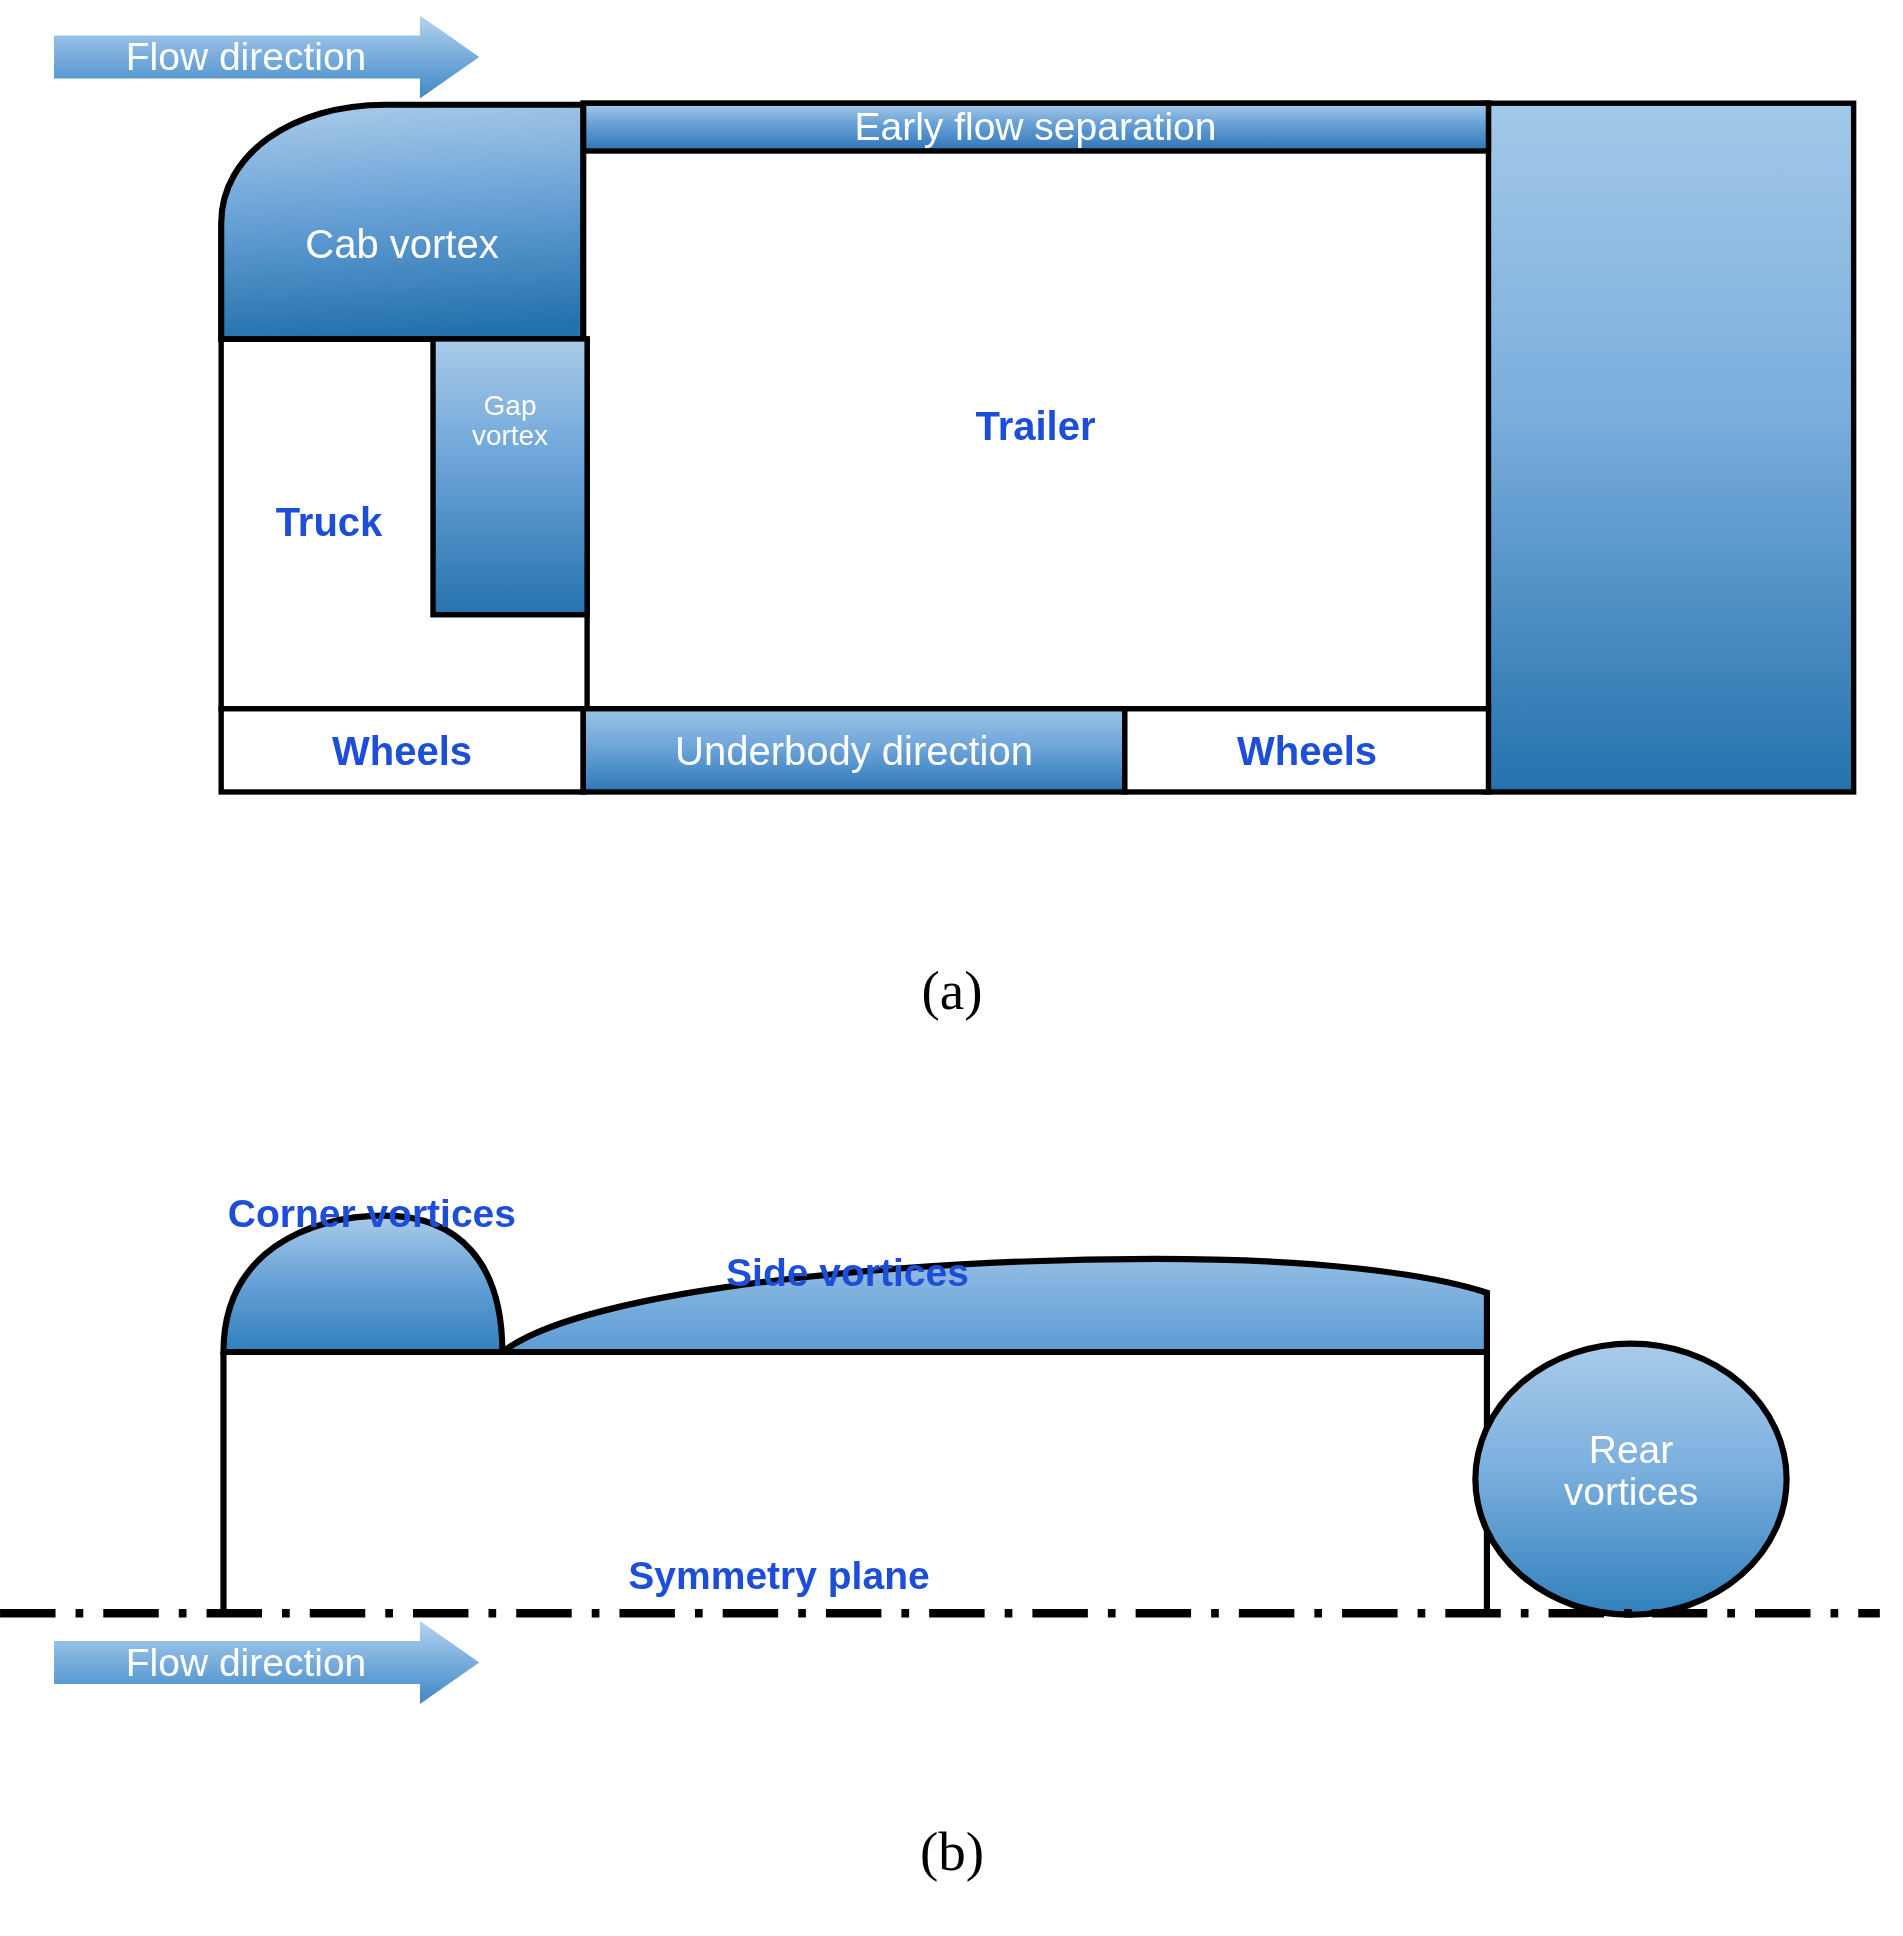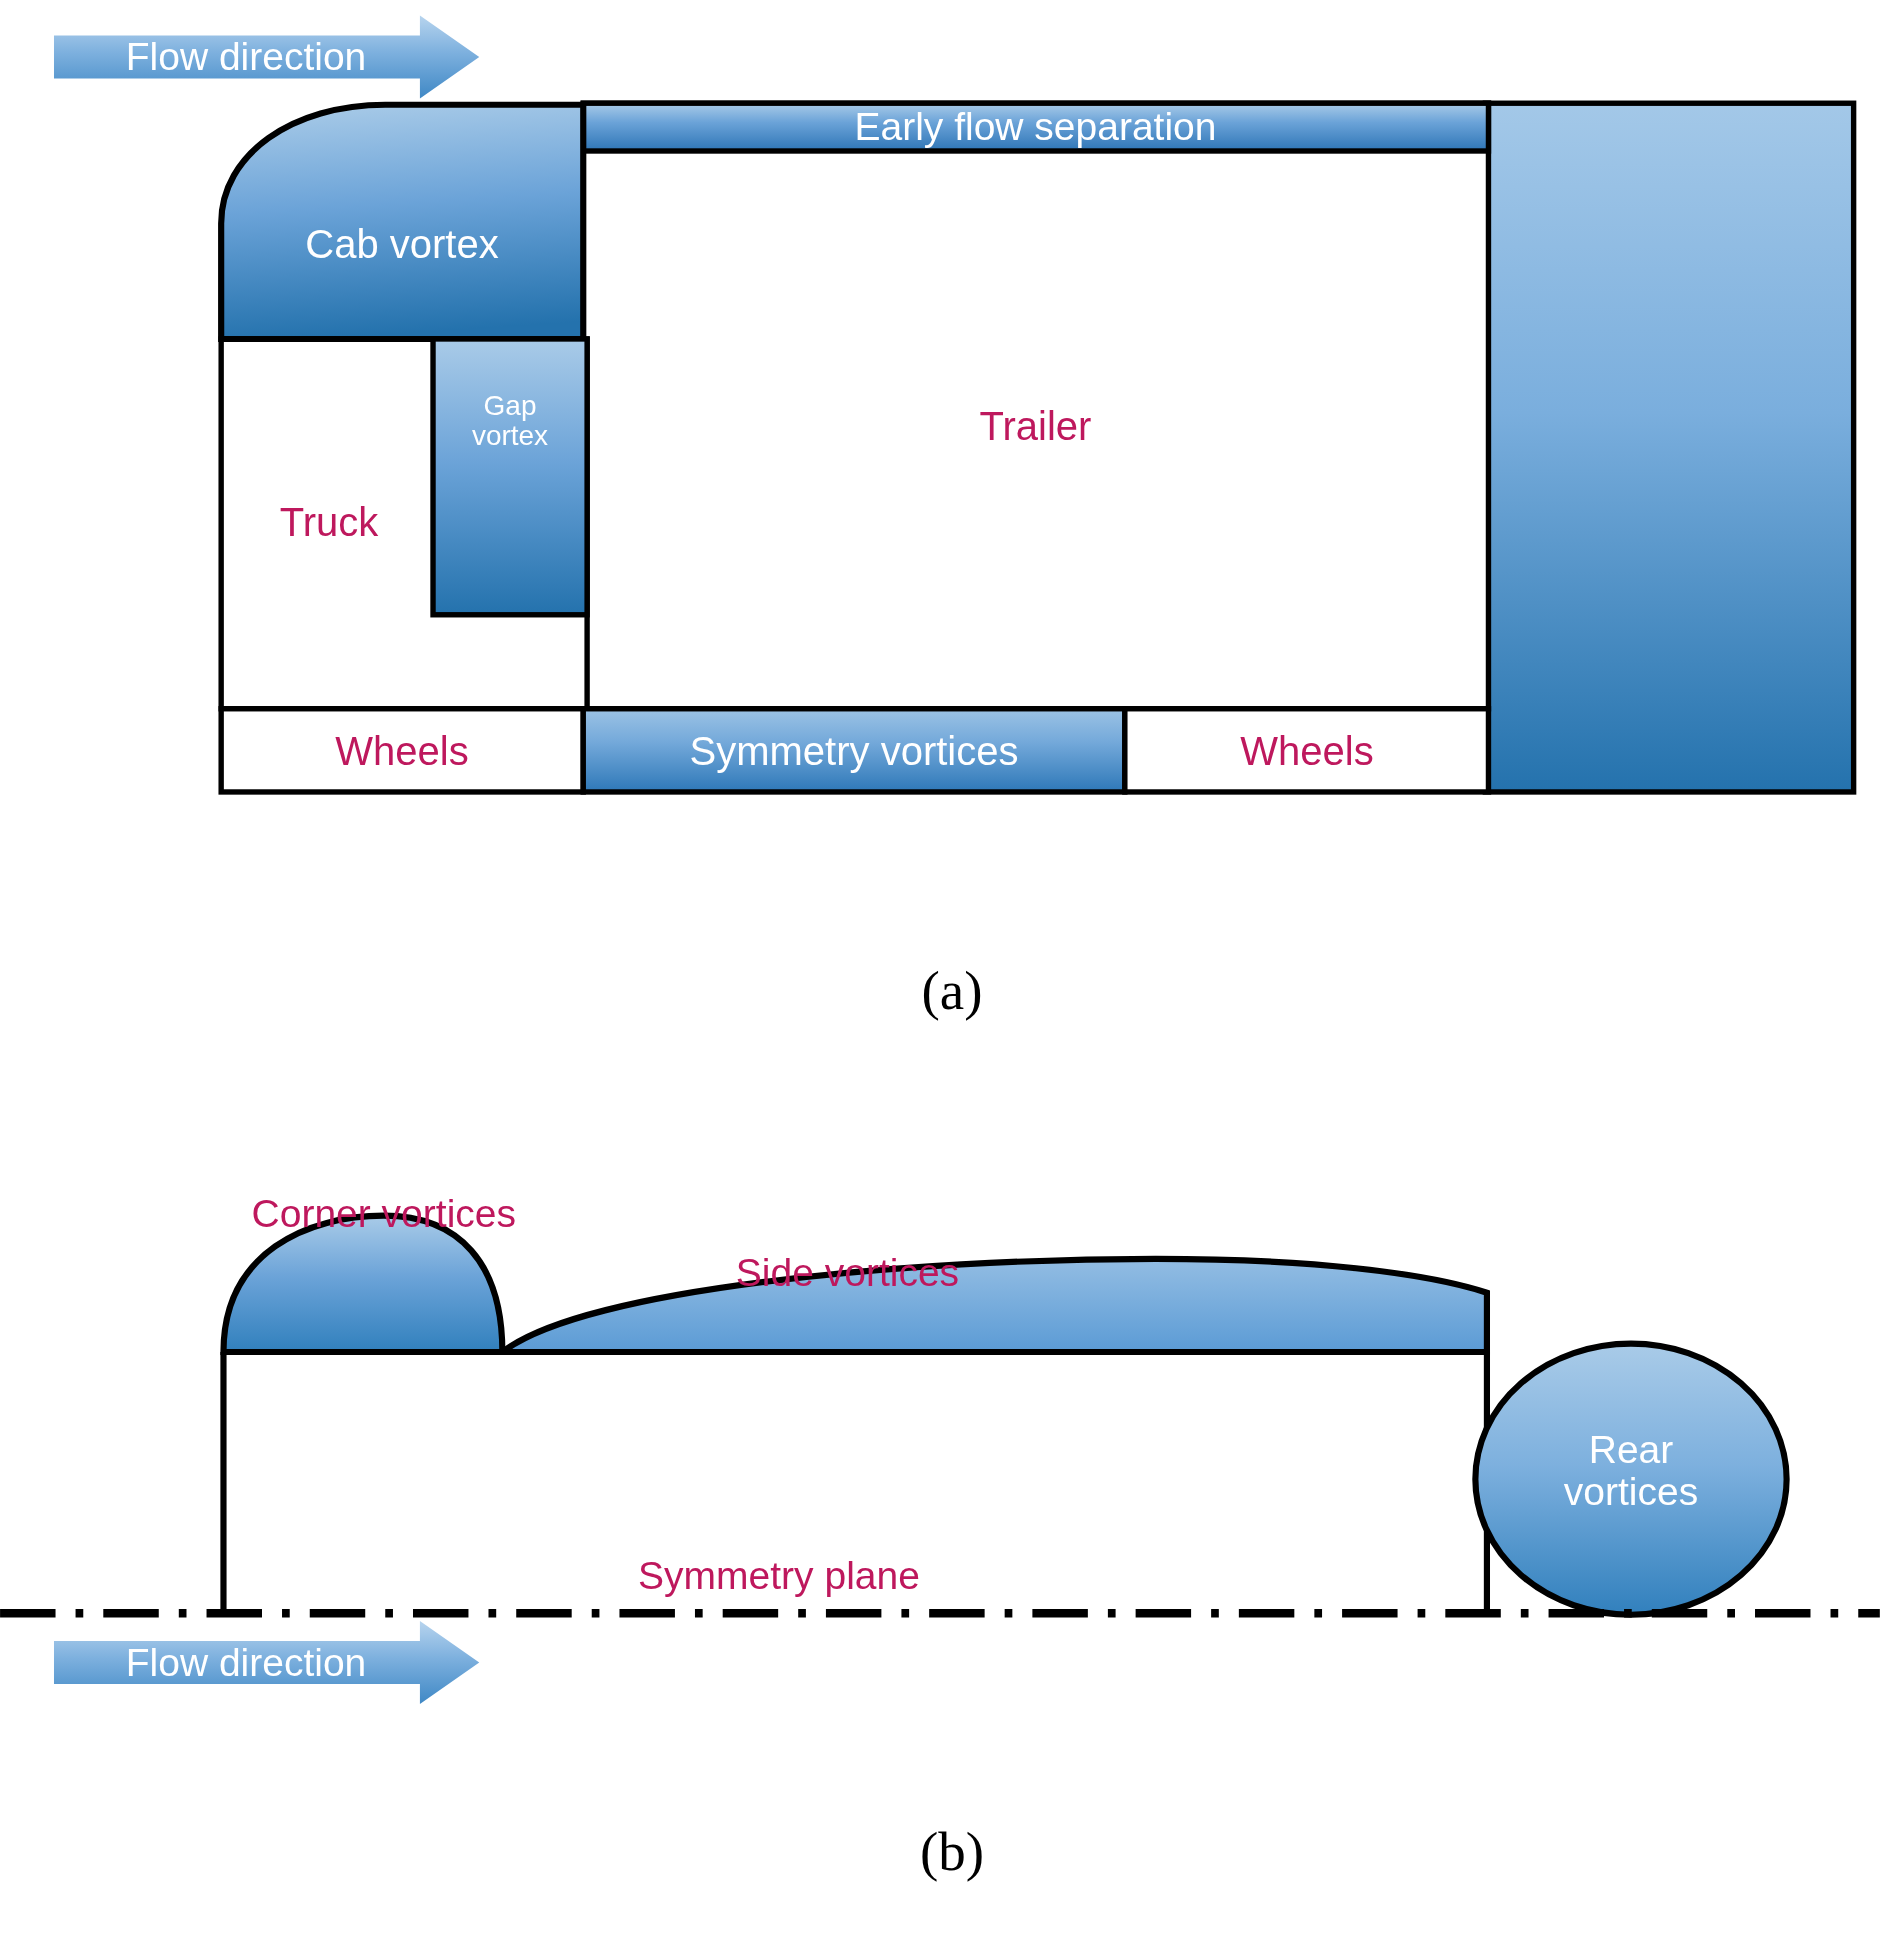--- a/index.html
+++ b/index.html
@@ -34,21 +34,21 @@
   
   .lbl {
     position: absolute;
     text-align: center;
     line-height: 1.08;
     white-space: pre-line;
     font-family: "Liberation Sans", sans-serif;
     pointer-events: none;
   }
   .lbl-white { color: #ffffff; }
-  .lbl-black { color: #be185d; }
+  .lbl-black { color: #1d4ed8; font-weight: bold; }
   .panel-letter {
     position: absolute;
     font-family: "Liberation Serif", serif;
     font-size: 55px;
     color: #000000;
     text-align: center;
     width: 154px;
   }
 </style>
 </head>
@@ -169,21 +169,21 @@
 
   <div class="lbl lbl-white" style="left:425px; top:391px; width:170px; font-size:28px;">Gap
 vortex</div>
 
   <div class="lbl lbl-black" style="left:221px; top:501px; width:216px; font-size:40px;">Truck</div>
 
   <div class="lbl lbl-black" style="left:583px; top:405px; width:905px; font-size:40px;">Trailer</div>
 
   <div class="lbl lbl-black" style="left:221px; top:730px; width:362px; font-size:40px;">Wheels</div>
 
-  <div class="lbl lbl-white" style="left:583px; top:730px; width:542px; font-size:40px;">Symmetry vortices</div>
+  <div class="lbl lbl-white" style="left:583px; top:730px; width:542px; font-size:40px;">Underbody direction</div>
 
   <div class="lbl lbl-black" style="left:1125px; top:730px; width:364px; font-size:40px;">Wheels</div>
 
   <div class="panel-letter" style="left:875px; top:959px;">
     <span>(a)</span>
   </div>
 
   <div class="lbl lbl-black" style="left:177px; top:1193px; width:339px; font-size:39px; text-align:right;">Corner vortices</div>
 
   <div class="lbl lbl-black" style="left:678px; top:1252px; width:339px; font-size:39px;">Side vortices</div>

